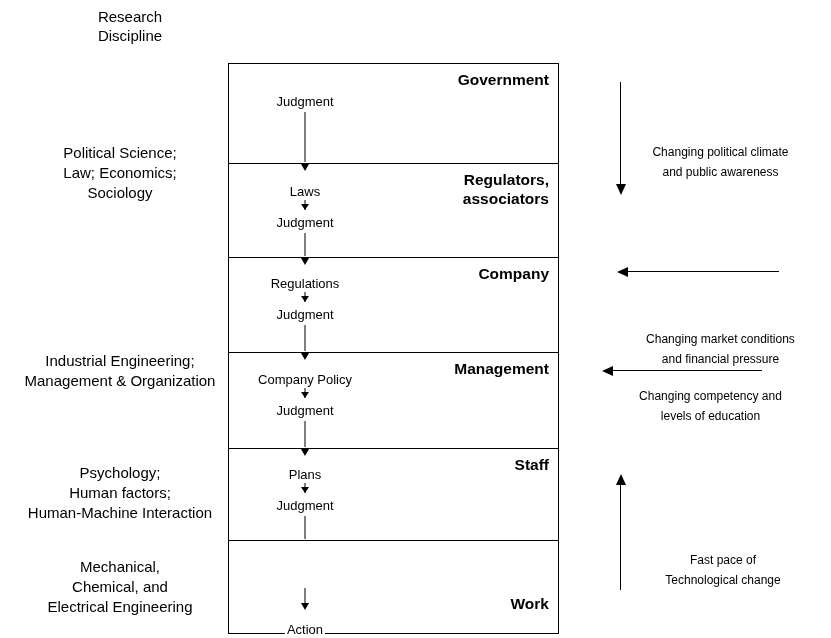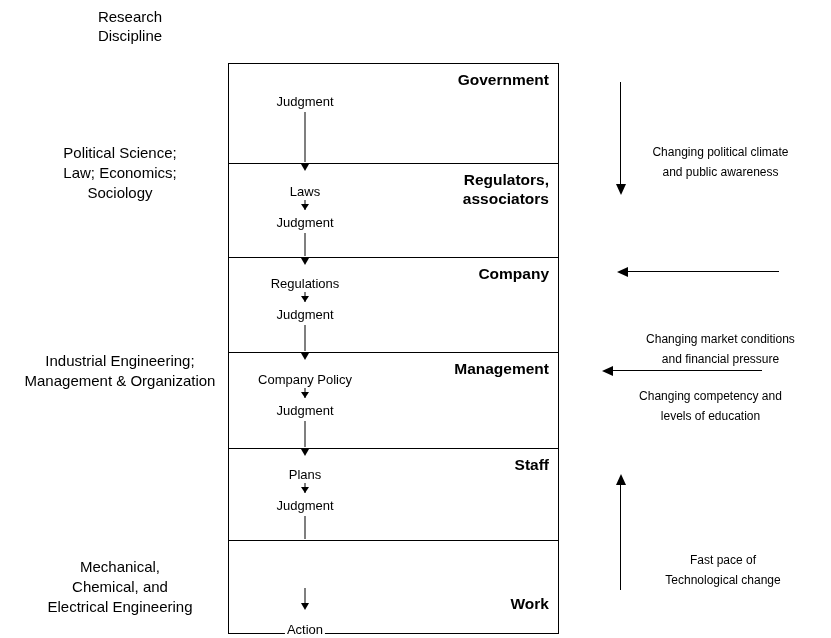--- a/index.html
+++ b/index.html
@@ -155,20 +155,25 @@
 Law; Economics;
 Sociology</div>
   </div>
 
 
   <div class="abs discipline" style="top:351px;">
     <div style="white-space:pre-line;">Industrial Engineering;
 Management &amp; Organization</div>
   </div>
 
+  <div class="abs discipline" style="top:463px;">
+    <div style="white-space:pre-line;">Psychology;
+Human factors;
+Human-Machine Interaction</div>
+  </div>
 
   <div class="abs discipline" style="top:557px;">
     <div style="white-space:pre-line;">Mechanical,
 Chemical, and
 Electrical Engineering</div>
   </div>
 
   <div class="abs" id="stack">
 
     <div class="level" style="height:100px;">

